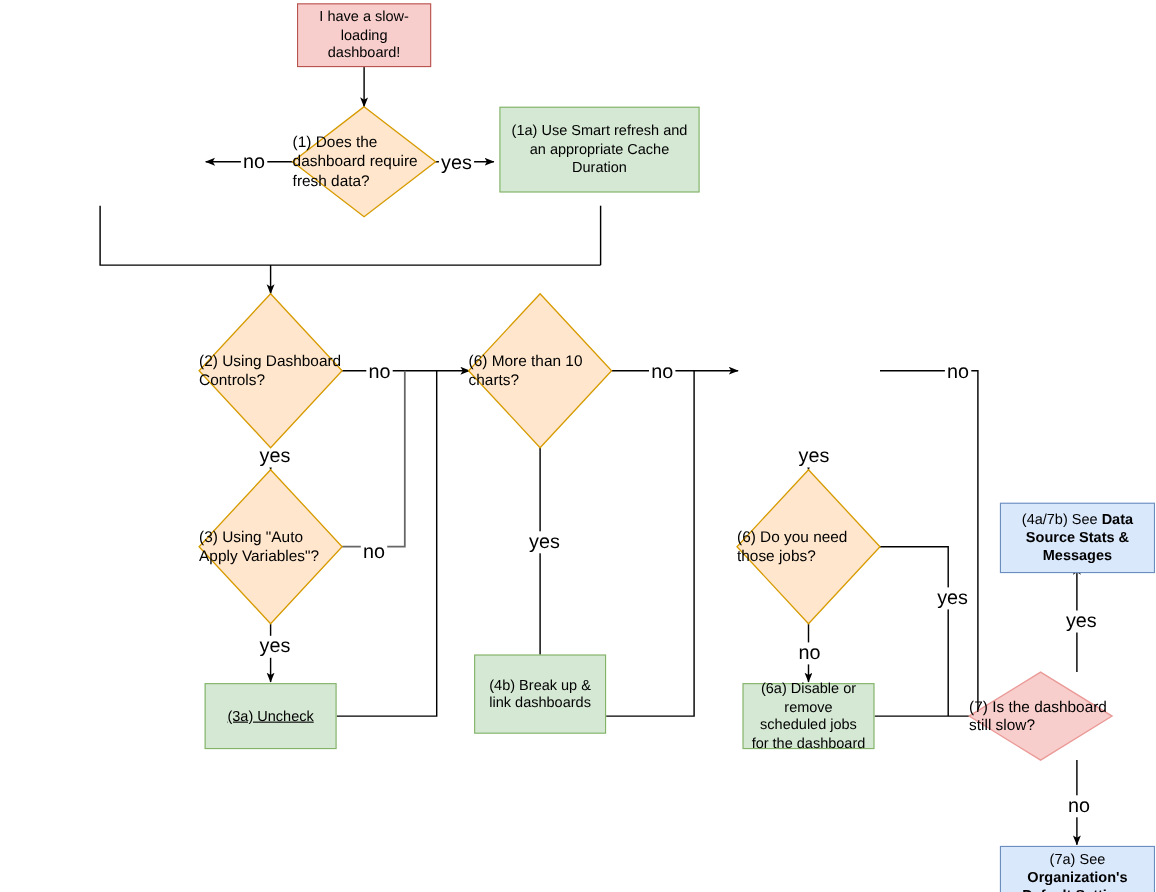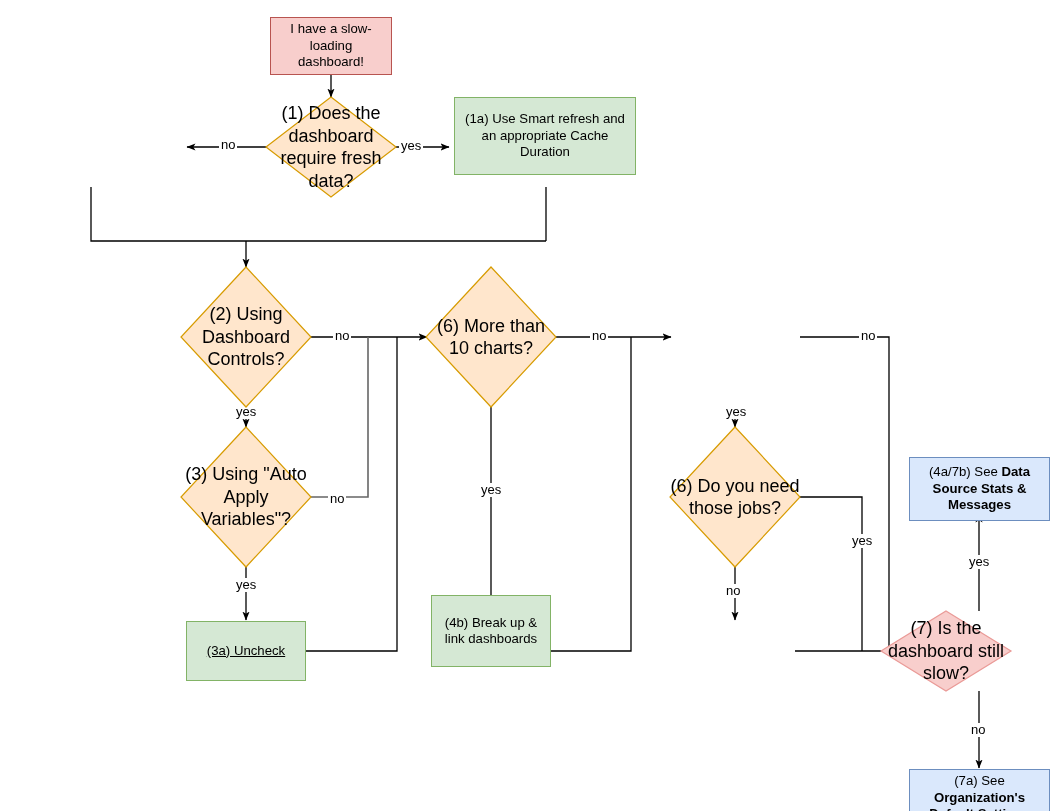--- a/index.html
+++ b/index.html
@@ -60,35 +60,34 @@
   }
   .diamond-label {
     position: absolute;
     left: 0;
     top: 0;
     width: 100%;
     height: 100%;
     display: flex;
     align-items: center;
     justify-content: center;
-    text-align: center;
-    font-size: 18px;
+    font-size: 14px;
     line-height: 1.25;
     color: #000;
     pointer-events: none;
   }
   #edges {
     position: absolute;
     left: 0;
     top: 0;
     z-index: 1;
   }
   .edge-label {
     position: absolute;
-    font-size: 13px;
+    font-size: 18px;
     color: #000;
     background: #ffffff;
     padding: 0 2px;
     line-height: 1.1;
     z-index: 2;
     white-space: nowrap;
   }
   b { font-weight: bold; }
 </style>
 </head>
@@ -146,21 +145,21 @@
       <path d="M979,611 L979,514" marker-end="url(#arrow)"></path>
 
       <path d="M979,691 L979,768" marker-end="url(#arrow)"></path>
     </g>
     <g stroke="#666" stroke-width="1.6" fill="none">
 
       <path d="M311,497 L368,497 L368,337"></path>
     </g>
   </svg>
 
-  <div class="node rect rect-red" style="left:270px; top:17px; width:122px; height:58px;">
+  <div class="node rect rect-red" style="left:270px; top:3px; width:122px; height:58px;">
     <span class="txt">I have a slow-loading dashboard!</span>
   </div>
 
   <div class="diamond-wrap" style="left:266px; top:97px; width:130px; height:100px;">
     <svg width="130" height="100" viewBox="0 0 130 100">
         <polygon points="65,0 130,50 65,100 0,50" fill="#ffe6cc" stroke="#d79b00" stroke-width="1.2"></polygon>
       </svg>
     <div class="diamond-label">(1) Does the dashboard require fresh data?</div>
   </div>
 
@@ -199,20 +198,23 @@
   </div>
 
 
   <div class="diamond-wrap" style="left:670px; top:427px; width:130px; height:140px;">
     <svg width="130" height="140" viewBox="0 0 130 140">
         <polygon points="65,0 130,70 65,140 0,70" fill="#ffe6cc" stroke="#d79b00" stroke-width="1.2"></polygon>
       </svg>
     <div class="diamond-label">(6) Do you need those jobs?</div>
   </div>
 
+  <div class="node rect rect-green" style="left:675px; top:621px; width:120px; height:60px;">
+    <span class="txt">(6a) Disable or remove scheduled jobs for the dashboard</span>
+  </div>
 
   <div class="node rect rect-blue" style="left:909px; top:457px; width:141px; height:64px;">
     <span class="txt">
       <span>(4a/7b) See </span><b>Data Source Stats &amp; Messages</b>
     </span>
   </div>
 
   <div class="diamond-wrap" style="left:881px; top:611px; width:130px; height:80px;">
     <svg width="130" height="80" viewBox="0 0 130 80">
         <polygon points="65,0 130,40 65,80 0,40" fill="#f8cecc" stroke="#ea9a97" stroke-width="1.2"></polygon>

